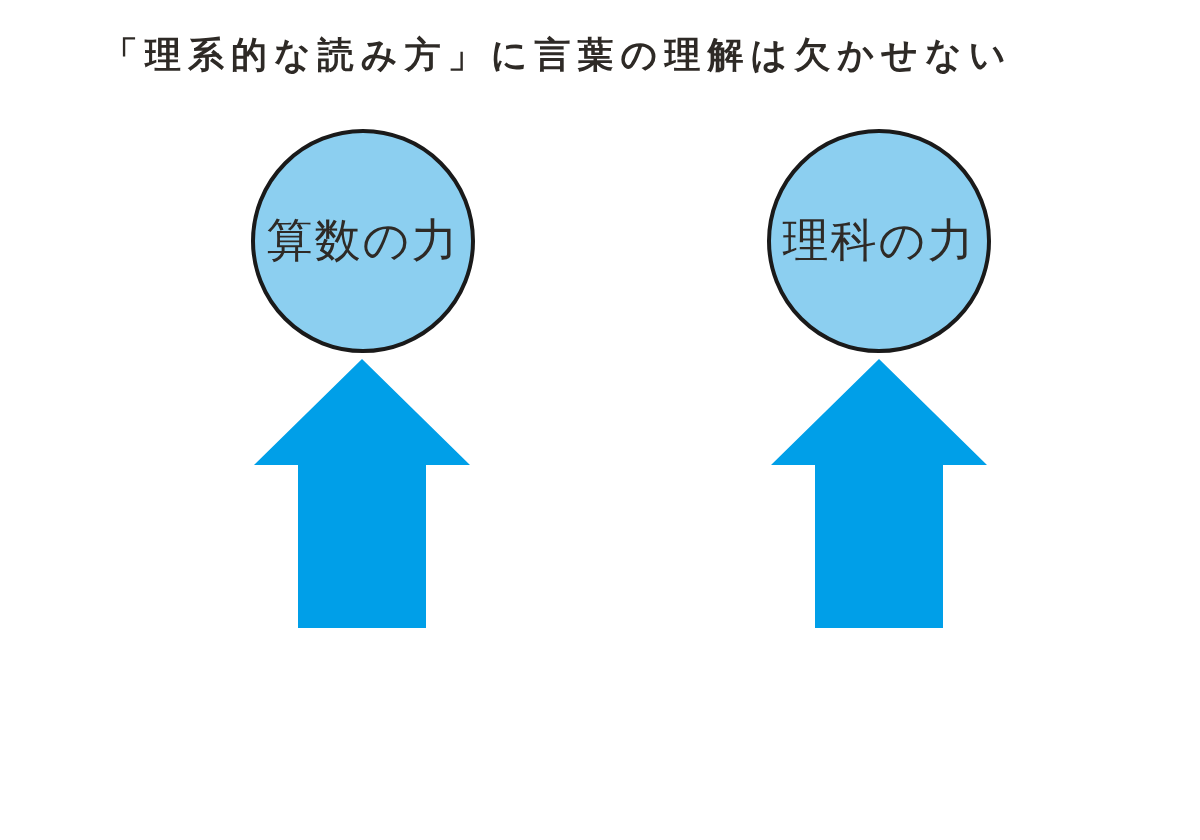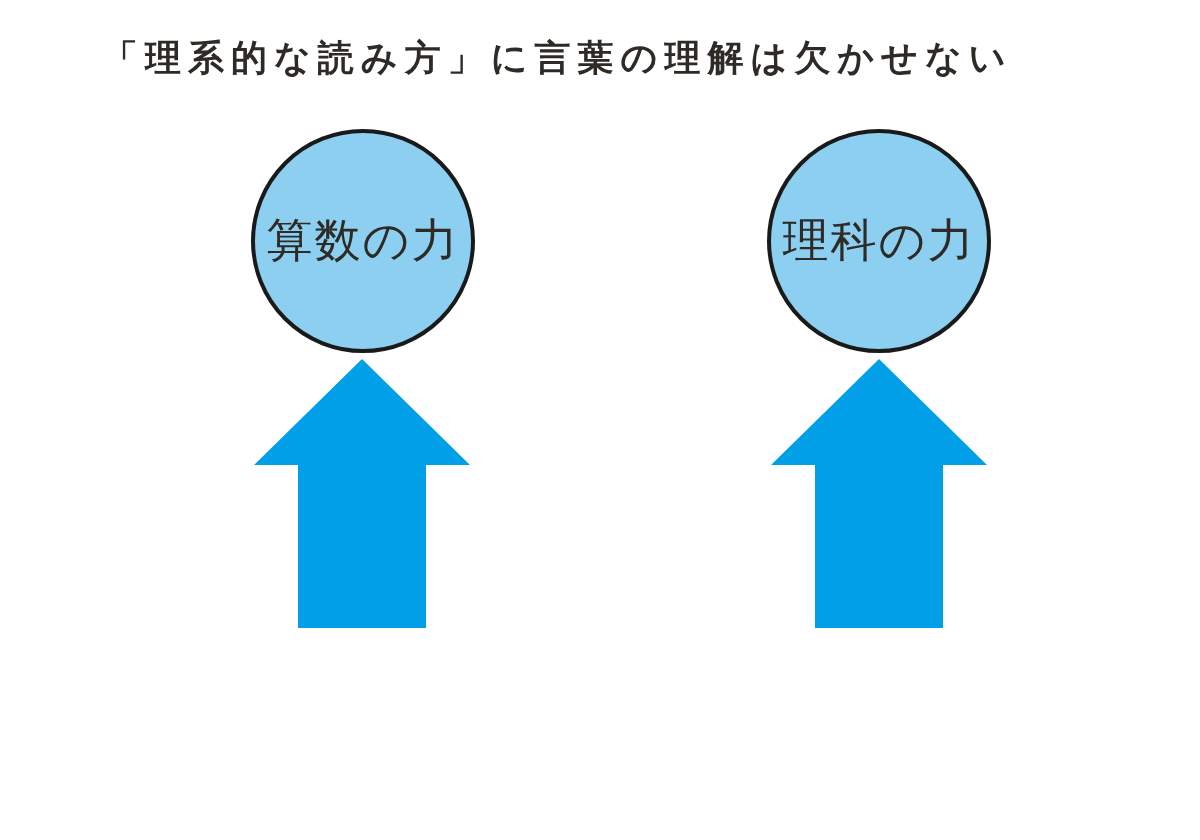--- a/index.html
+++ b/index.html
@@ -11,21 +11,21 @@
     --bar-border: #15151f;
     --text: #2e2a26;
   }
   * { margin: 0; padding: 0; box-sizing: border-box; }
   html, body { background: #ffffff; }
   .canvas {
     position: relative;
     width: 1200px;
     height: 628px;
     background: var(--background);
-    font-family: Liberation Sans, sans-serif;
+    font-family: Liberation Mono, monospace;
     overflow: hidden;
   }
   .title {
     position: absolute;
     left: 102px;
     top: 36px;
     font-size: 36px;
     line-height: 44px;
     font-weight: bold;
     letter-spacing: 7px;

